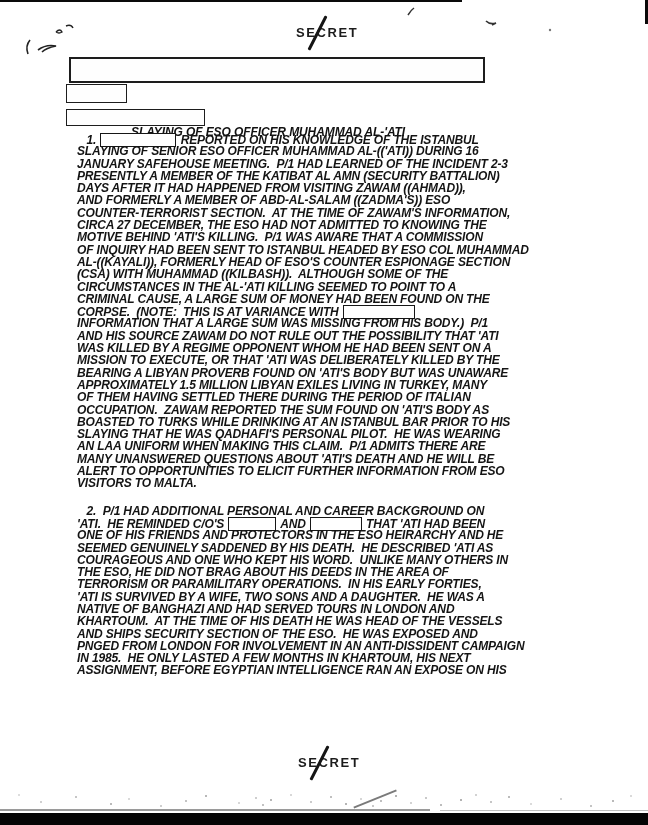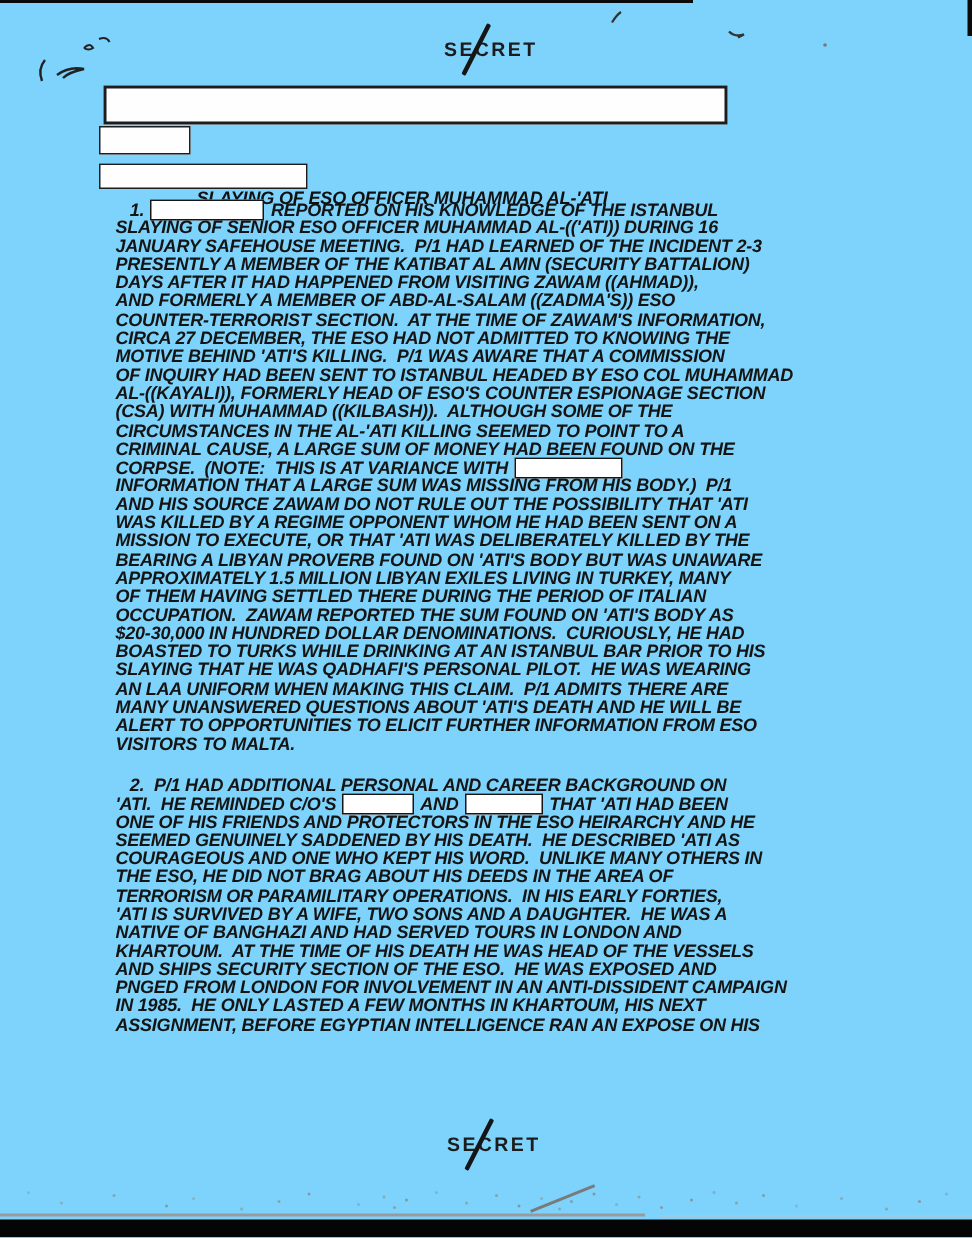--- a/index.html
+++ b/index.html
@@ -1,18 +1,18 @@
 <!DOCTYPE html>
 <html><head>
 <meta charset="utf-8">
 <style>
   html,body { margin:0; padding:0; background:#e8e8e8; }
   .page {
     position:relative; width:648px; height:825px; margin:0 auto;
-    background:#7dd3fc; overflow:hidden;
+    background:#ffffff; overflow:hidden;
     font-family:"Liberation Sans", sans-serif; color:#111;
   }
 
   
   .edge-top    { position:absolute; left:0; top:0; width:462px; height:2px; background:#0a0a0a; }
   .edge-top-r  { position:absolute; right:0; top:0; width:3px; height:24px; background:#0a0a0a; }
   .edge-bottom { position:absolute; left:0; top:813px; width:648px; height:12px; background:#050505; }
   .edge-gray   { position:absolute; left:0; top:809px; width:430px; height:2px; background:#9a9a9a; }
   .edge-gray2  { position:absolute; left:440px; top:810px; width:208px; height:1px; background:#c0c0c0; }
 
@@ -118,21 +118,20 @@
         <div class="line"><span>CRIMINAL CAUSE, A LARGE SUM OF MONEY HAD BEEN FOUND ON THE</span></div>
         <div class="line"><span>CORPSE.  (NOTE:  THIS IS AT VARIANCE WITH </span><span class="redact-inline" style="width: 70px;"></span></div>
         <div class="line"><span>INFORMATION THAT A LARGE SUM WAS MISSING FROM HIS BODY.)  P/1</span></div>
         <div class="line"><span>AND HIS SOURCE ZAWAM DO NOT RULE OUT THE POSSIBILITY THAT 'ATI</span></div>
         <div class="line"><span>WAS KILLED BY A REGIME OPPONENT WHOM HE HAD BEEN SENT ON A</span></div>
         <div class="line"><span>MISSION TO EXECUTE, OR THAT 'ATI WAS DELIBERATELY KILLED BY THE</span></div>
         <div class="line"><span>BEARING A LIBYAN PROVERB FOUND ON 'ATI'S BODY BUT WAS UNAWARE</span></div>
         <div class="line"><span>APPROXIMATELY 1.5 MILLION LIBYAN EXILES LIVING IN TURKEY, MANY</span></div>
         <div class="line"><span>OF THEM HAVING SETTLED THERE DURING THE PERIOD OF ITALIAN</span></div>
         <div class="line"><span>OCCUPATION.  ZAWAM REPORTED THE SUM FOUND ON 'ATI'S BODY AS</span></div>
-        <div class="line"><span>$20-30,000 IN HUNDRED DOLLAR DENOMINATIONS.  CURIOUSLY, HE HAD</span></div>
         <div class="line"><span>BOASTED TO TURKS WHILE DRINKING AT AN ISTANBUL BAR PRIOR TO HIS</span></div>
         <div class="line"><span>SLAYING THAT HE WAS QADHAFI'S PERSONAL PILOT.  HE WAS WEARING</span></div>
         <div class="line"><span>AN LAA UNIFORM WHEN MAKING THIS CLAIM.  P/1 ADMITS THERE ARE</span></div>
         <div class="line"><span>MANY UNANSWERED QUESTIONS ABOUT 'ATI'S DEATH AND HE WILL BE</span></div>
         <div class="line"><span>ALERT TO OPPORTUNITIES TO ELICIT FURTHER INFORMATION FROM ESO</span></div>
         <div class="line"><span>VISITORS TO MALTA.</span></div>
       </div>
       <div class="para">
         <div class="line"><span>   2.  P/1 HAD ADDITIONAL PERSONAL AND CAREER BACKGROUND ON</span></div>
         <div class="line"><span>'ATI.  HE REMINDED C/O'S </span><span class="redact-inline" style="width: 46px;"></span><span> AND </span><span class="redact-inline" style="width: 50px;"></span><span> THAT 'ATI HAD BEEN</span></div>

